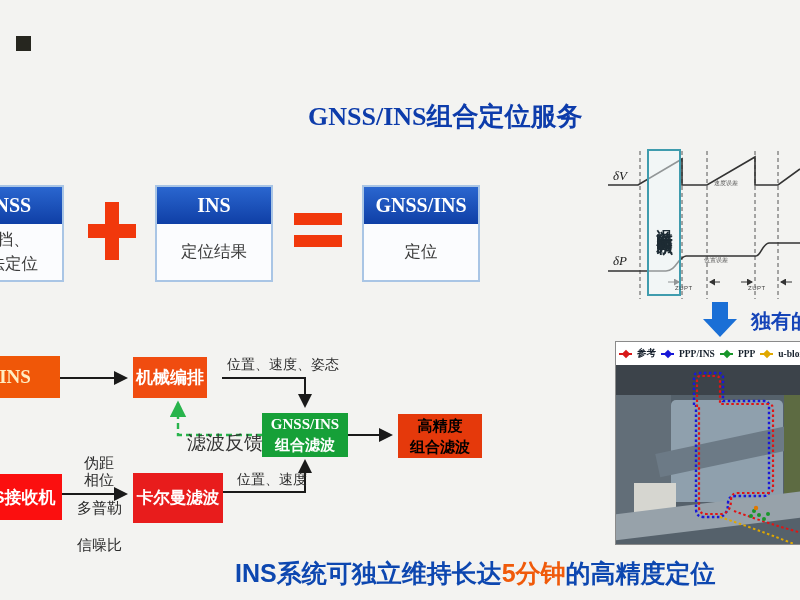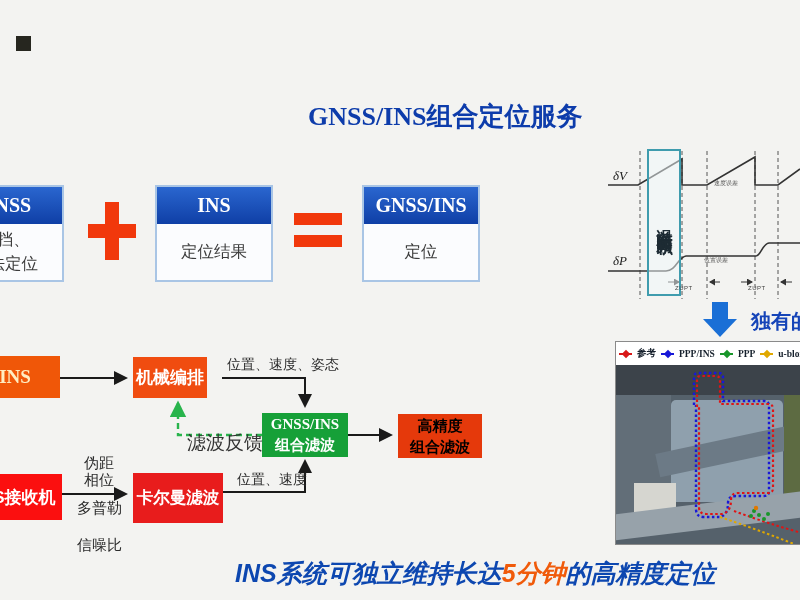--- a/index.html
+++ b/index.html
@@ -77,21 +77,21 @@
   .kalman-box{left:133px;top:473px;width:90px;height:50px;background:#e81c1c;font-size:16.5px;}
   .flabel{position:absolute;color:#2b2b2b;white-space:nowrap;}
   .lbl-pvs{left:227px;top:356px;font-size:14px;}
   .lbl-fb{left:187px;top:430px;font-size:19px;color:#333;}
   .lbl-a1{left:84px;top:454px;font-size:15px;} .lbl-a2{left:84px;top:471px;font-size:15px;}
   .lbl-b1{left:77px;top:499px;font-size:15px;} .lbl-b2{left:77px;top:536px;font-size:15px;}
   .lbl-pv{left:237px;top:471px;font-size:14px;}
   .flow-svg{position:absolute;left:0;top:340px;}
   
   .footer{position:absolute;left:235px;top:557px;width:480px;text-align:center;
-    font-size:25px;font-weight:bold;white-space:nowrap;font-style:italic;}
+    font-size:25px;font-weight:bold;white-space:nowrap;}
   .footer .blue{color:#0d47b0;} .footer .orange{color:#f05a0a;}
 </style>
 </head>
 <body>
 
 <div id="stage">
 
   <div class="title-bullet"></div>
   <div class="subtitle">GNSS/INS组合定位服务</div>
 

